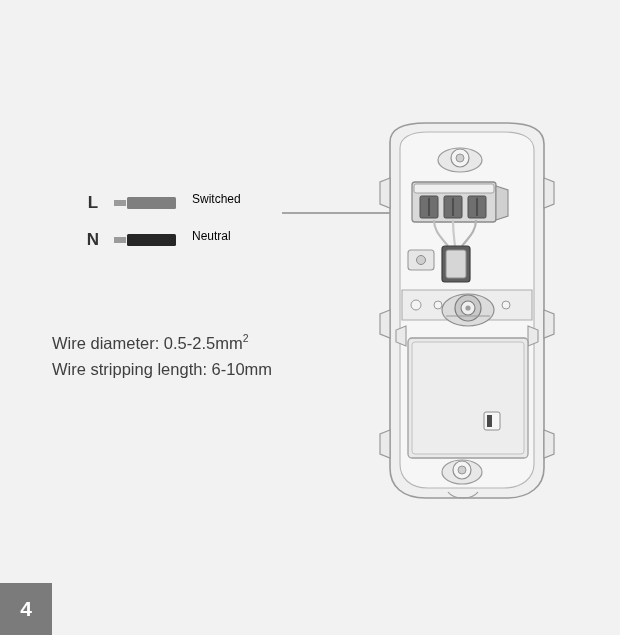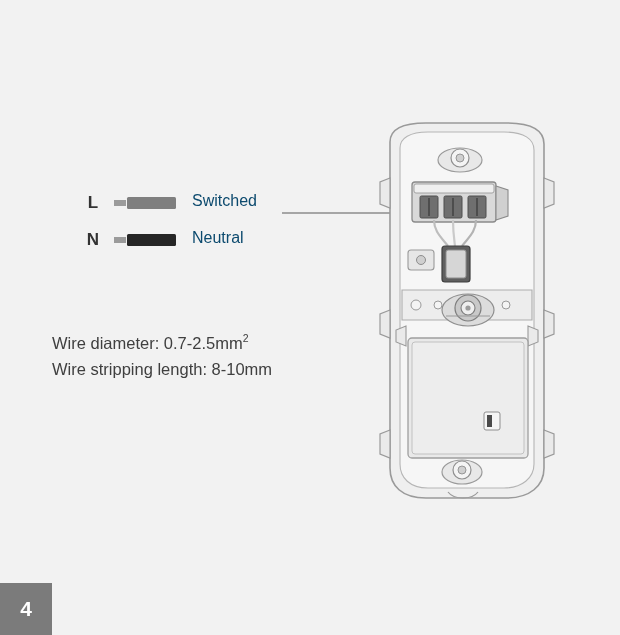--- a/index.html
+++ b/index.html
@@ -48,22 +48,22 @@
     position: absolute;
     left: 34px;
     top: 6px;
     width: 62px;
     height: 14px;
   }
   .legend-label {
     position: absolute;
     left: 112px;
     top: 2px;
-    font-size: 16px;
-    color: #0c4a6e;
+    font-size: 12px;
+    color: #000000;
   }
 
   
   .earth-sym {
     position: absolute;
     left: 2px;
     top: 1px;
   }
 
   
@@ -134,24 +134,24 @@
           <rect x="0" y="4" width="12" height="6" fill="#9b9b9b"></rect>
           <rect x="13" y="1" width="49" height="12" rx="1.5" fill="#262626"></rect>
         </svg>
       </div>
       <div class="legend-label">Neutral</div>
     </div>
   </div>
 
   <div class="notes">
     <div>
-      <span>Wire diameter: 0.7-2.5mm</span><sup>2</sup>
+      <span>Wire diameter: 0.5-2.5mm</span><sup>2</sup>
     </div>
     <div>
-      <span>Wire stripping length: 8-10mm</span>
+      <span>Wire stripping length: 6-10mm</span>
     </div>
   </div>
 
   <svg id="leader" width="130" height="40" viewBox="0 0 130 40">
     <line x1="2" y1="13" x2="112" y2="13" stroke="#8d8d8d" stroke-width="1.4"></line>
   </svg>
 
   <svg id="device" width="260" height="400" viewBox="0 0 260 400">
 
     <path d="M60 22 C60 10 72 3 96 3 L176 3 C202 3 214 11 214 24

